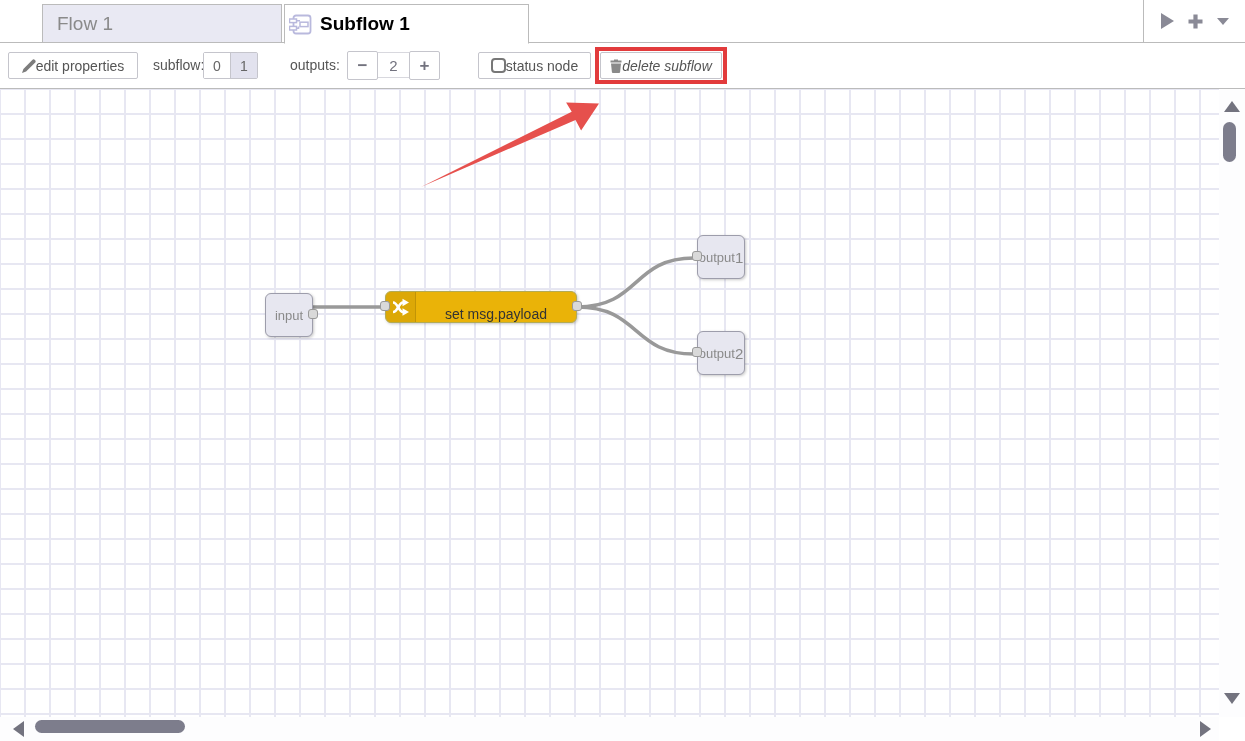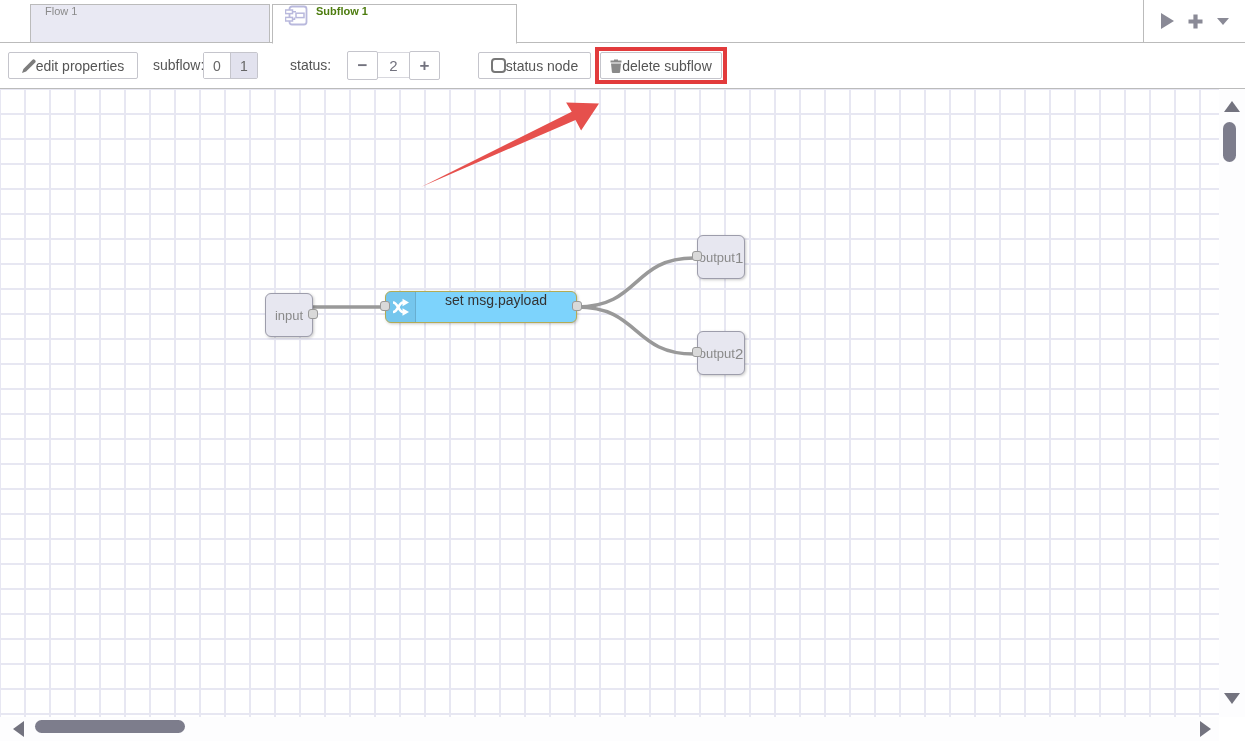--- a/index.html
+++ b/index.html
@@ -3,27 +3,27 @@
 <meta charset="utf-8">
 <style>
   * { margin:0; padding:0; box-sizing:border-box; }
   html,body { width:1245px; height:741px; overflow:hidden; }
   body { font-family:"Liberation Sans", sans-serif; background:#fff; }
   .app { position:relative; width:1245px; height:741px; background:#fff; }
 
   
   .tabbar { position:absolute; left:0; top:0; width:1245px; height:43px;
             background:#fff; border-bottom:1px solid #bbbbbb; }
-  .tab { position:absolute; top:4px; height:39px; display:flex; align-items:flex-start;
-         font-size:11px; cursor:default; }
+  .tab { position:absolute; top:4px; height:39px; display:flex; align-items:center;
+         font-size:19px; cursor:default;margin-left:12px; }
   .tab-inactive { left:30px; width:240px; background:#e9e9f3; border:1px solid #bbbbbb;
                   color:#8a8a8a; padding-left:14px; }
   .tab-active { left:272px; width:245px; height:40px; background:#fff;
                 border:1px solid #bbbbbb; border-bottom:1px solid #fff;
-                color:#4d7c0f; font-weight:bold; padding-left:12px; z-index:2; }
+                color:#000000; font-weight:bold; padding-left:4px; z-index:2; }
   .subflow-icon { display:inline-flex; margin-right:8px; }
   .tabbar-right { position:absolute; right:0; top:0; width:102px; height:42px;
                   border-left:1px solid #bbbbbb; display:flex; align-items:center;
                   justify-content:space-around; padding:0 10px; }
   .tri-right { width:0; height:0; border-top:8px solid transparent;
                border-bottom:8px solid transparent; border-left:13px solid #8a8a96; }
   .tri-down-sm { width:0; height:0; border-left:6px solid transparent;
                border-right:6px solid transparent; border-top:7px solid #8a8a96; }
 
   
@@ -46,43 +46,43 @@
               color:#72727e; font-size:17px; font-weight:bold; display:flex;
               align-items:center; justify-content:center; border-radius:2px; cursor:pointer; }
   .spin-val { width:31px; height:26px; margin-top:1px; border-top:1px solid #d8d8de;
               border-bottom:1px solid #d8d8de; background:#fff; color:#72727e;
               font-size:15px; display:flex; align-items:center; justify-content:center; }
   .btn-status { left:478px; width:113px; }
   .checkbox { width:15px; height:15px; border:2px solid #777; border-radius:4px; background:#fff; }
   .highlight-box { position:absolute; left:595px; top:4px; width:132px; height:37px;
                    border:4px solid #e23b3c; z-index:3; display:flex; align-items:center;
                    justify-content:center; }
-  .btn-delete { position:static; width:122px; height:27px; border:1px solid #c5c5cc; }
+  .btn-delete { position:static; width:122px; height:27px; border:1px solid #c5c5cc;font-style:italic; }
 
   
   .canvas { position:absolute; left:0; top:89px; width:1245px; height:652px; background:#fff; }
   .grid { position:absolute; left:0; top:0; width:1219px; height:628px; background:#fff;
           background-image:
             linear-gradient(#e7e7f2 2px, transparent 2px),
             linear-gradient(90deg, #e7e7f2 2px, transparent 2px);
           background-size:25px 25px; background-position:-1px -1px; }
   .wires { position:absolute; left:0; top:0; z-index:1; }
   .annot-arrow { position:absolute; left:0; top:0; z-index:5; pointer-events:none; }
 
   .node { position:absolute; z-index:2; border-radius:6px;
           box-shadow:1px 1px 3px rgba(0,0,0,0.22); }
   .node-io { width:48px; height:44px; background:#e7e7f0; border:1px solid #9d9dab;
              color:#8a8a8a; font-size:13px; display:flex; flex-direction:row;
              align-items:center; justify-content:center; line-height:15px; cursor:pointer; }
   .node-input { left:265px; top:204px; }
   .node-output1 { left:697px; top:146px; }
   .node-output2 { left:697px; top:242px; }
   .node-io .num { font-size:15px; }
-  .node-change { left:385px; top:202px; width:192px; height:32px; background:#7dd3fc;
-                 border:1px solid #b3ab55; display:flex; align-items:flex-start; cursor:pointer; }
+  .node-change { left:385px; top:202px; width:192px; height:32px; background:#eab308;
+                 border:1px solid #b3ab55; display:flex; align-items:flex-end; cursor:pointer; }
   .node-icon-cell { width:30px; height:100%; background:rgba(0,0,0,0.06);
                     border-right:1px solid rgba(0,0,0,0.12); display:flex;
                     align-items:center; justify-content:center;
                     border-radius:5px 0 0 5px; }
   .node-change .node-label { flex:1; text-align:center; font-size:14px; color:#333; }
   .port { position:absolute; width:10px; height:10px; background:#d9d9d9;
           border:1px solid #999; border-radius:3px; top:50%; margin-top:-6px; z-index:3; cursor:pointer; }
   .port-right { right:-6px; }
   .port-left { left:-6px; }
 
@@ -139,21 +139,21 @@
       </svg>
       <span>edit properties</span>
     </button>
 
     <span class="tb-label" style="left:153px;">subflow:</span>
     <div class="toggle-group">
       <div class="toggle-cell">0</div>
       <div class="toggle-cell selected">1</div>
     </div>
 
-    <span class="tb-label" style="left:290px;">status:</span>
+    <span class="tb-label" style="left:290px;">outputs:</span>
     <div class="spinner">
       <div class="spin-btn">−</div>
       <div class="spin-val">2</div>
       <div class="spin-btn">+</div>
     </div>
 
     <button class="btn btn-status">
       <span class="checkbox"></span>
       <span>status node</span>
     </button>

